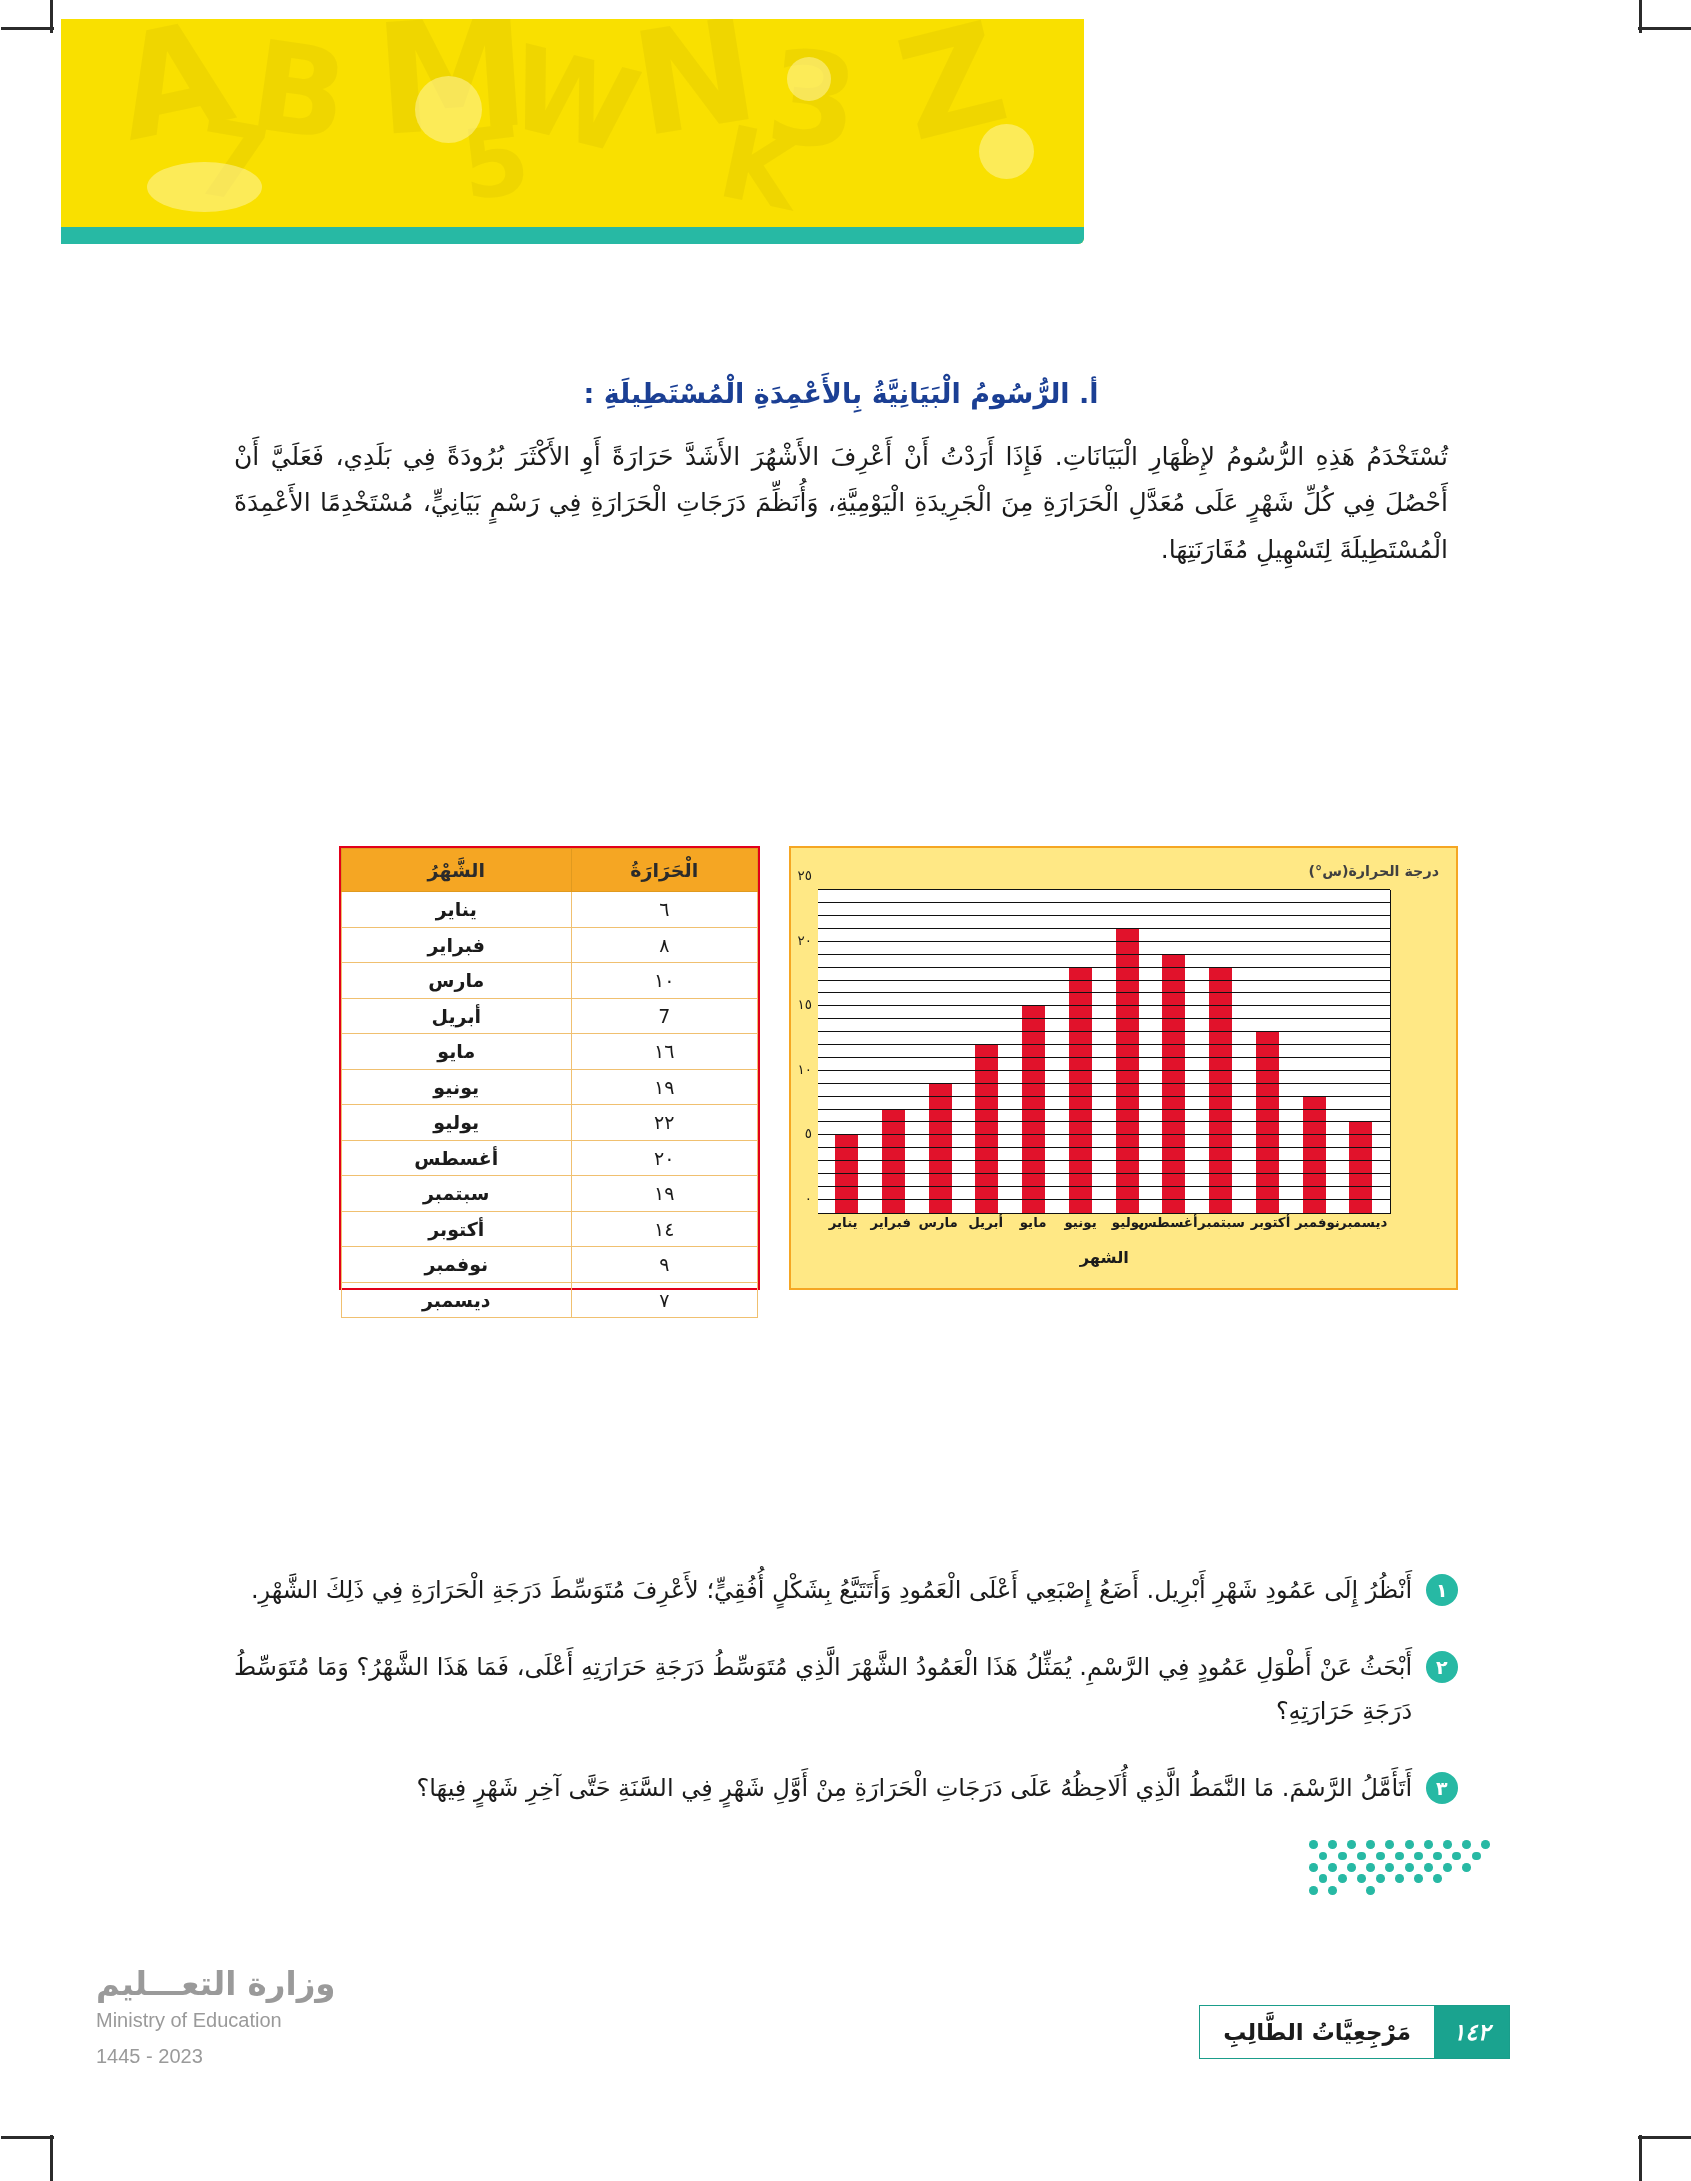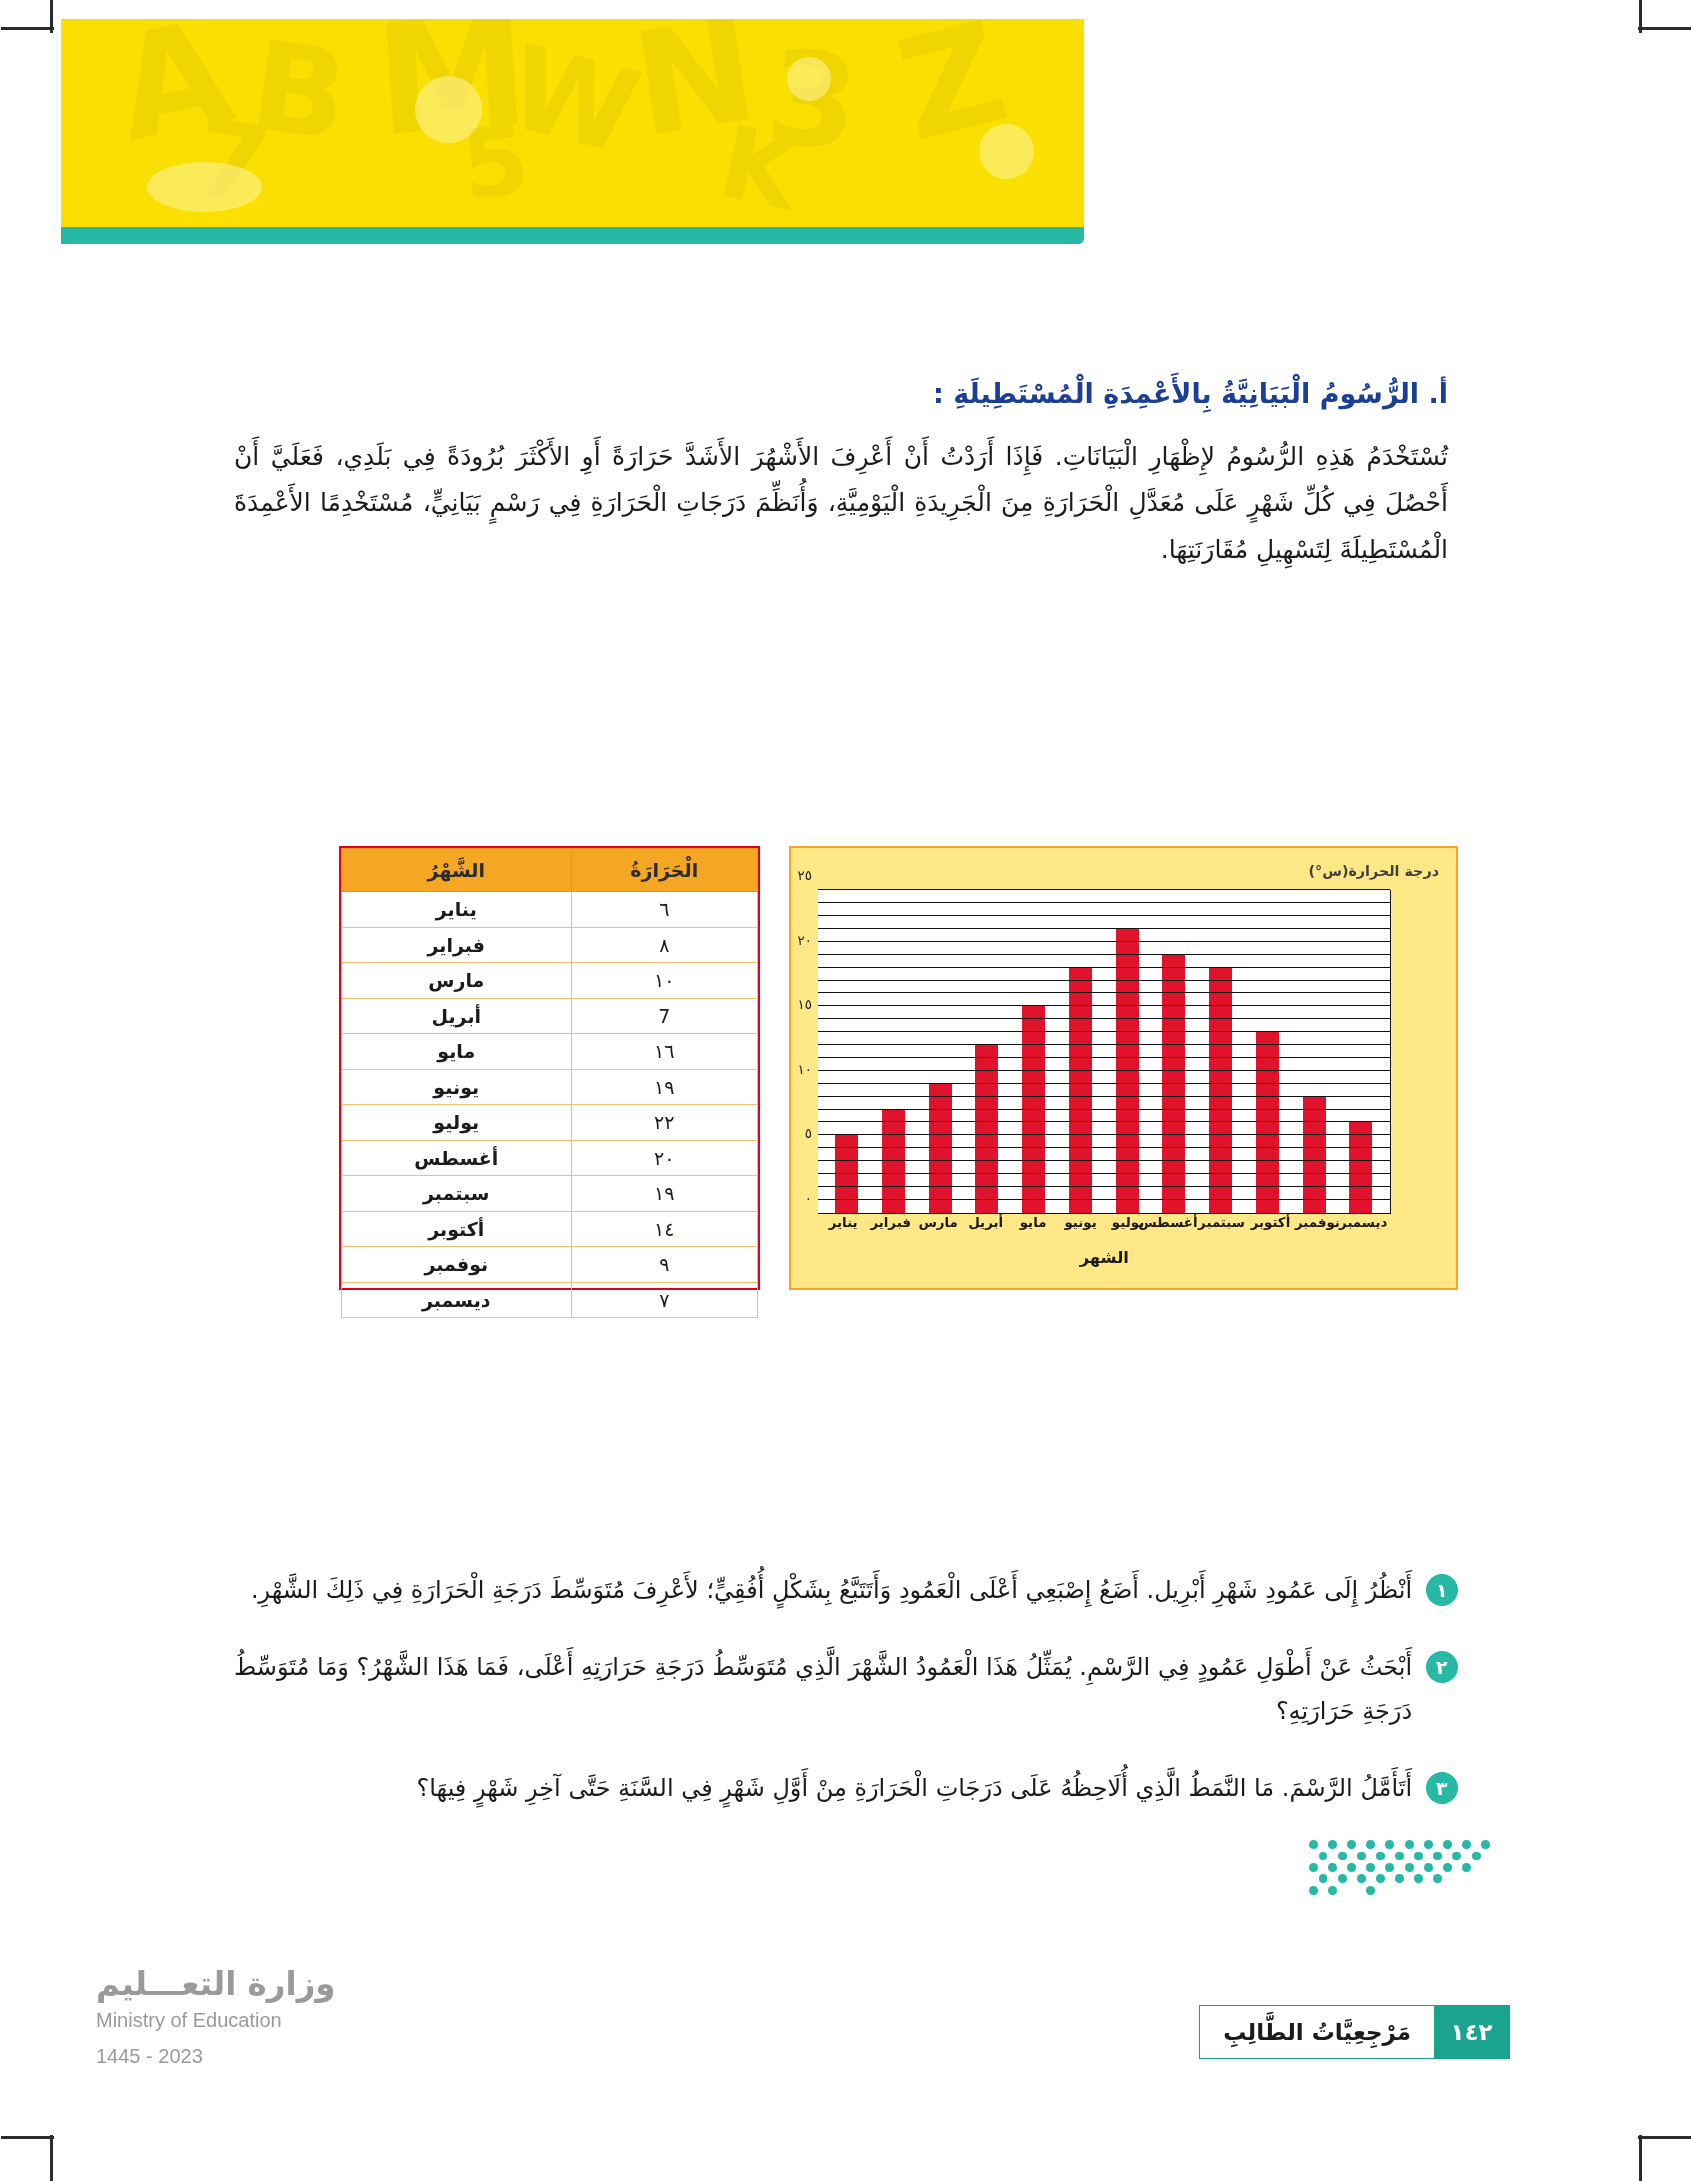--- a/index.html
+++ b/index.html
@@ -129,21 +129,21 @@
     line-height: 1.85;
     color: #1b1b1b;
     text-align: justify;
     font-family: "DejaVu Sans", sans-serif;
   }
   .h-sub {
     color: #1b3f94;
     font-size: 27px;
     font-weight: 700;
     margin: 0 0 25px 0;
-    text-align: right;
+    text-align: center;
     font-family: "DejaVu Sans", sans-serif;
   }
 
   
   .figure-row {
     position: absolute;
     right: 234px;
     top: 846px;
     width: 1224px;
     height: 449px;
@@ -388,20 +388,21 @@
   .footer-pill-num {
     background: #1aa38f;
     color: #fff;
     display: flex;
     align-items: center;
     justify-content: center;
     width: 75px;
     font-size: 23px;
     font-weight: 700;
     font-family: "DejaVu Sans", sans-serif;
+    font-style: italic;
   }
 </style>
 </head>
 <body>
 
 <div class="crop-mark cm-left-top"></div>
 <div class="crop-mark cm-left-bot"></div>
 <div class="crop-mark cm-right-top"></div>
 <div class="crop-mark cm-right-bot"></div>
 <div class="crop-mark cm-top-left"></div>

